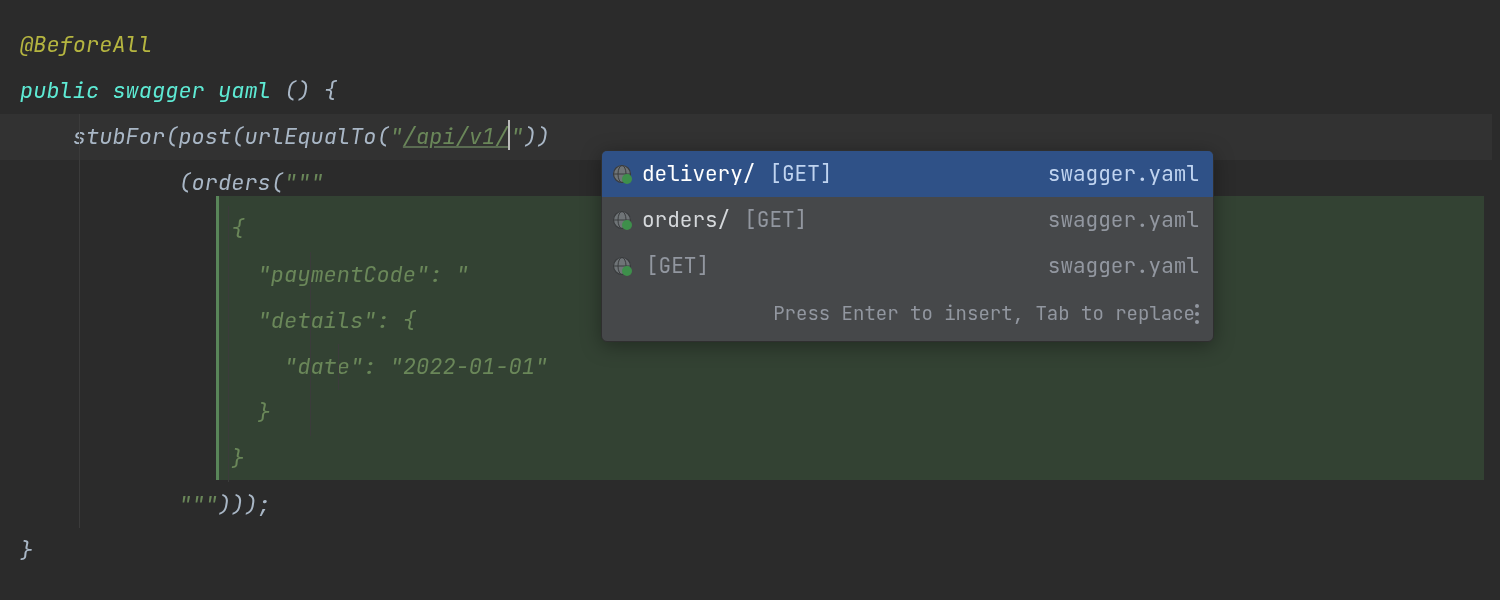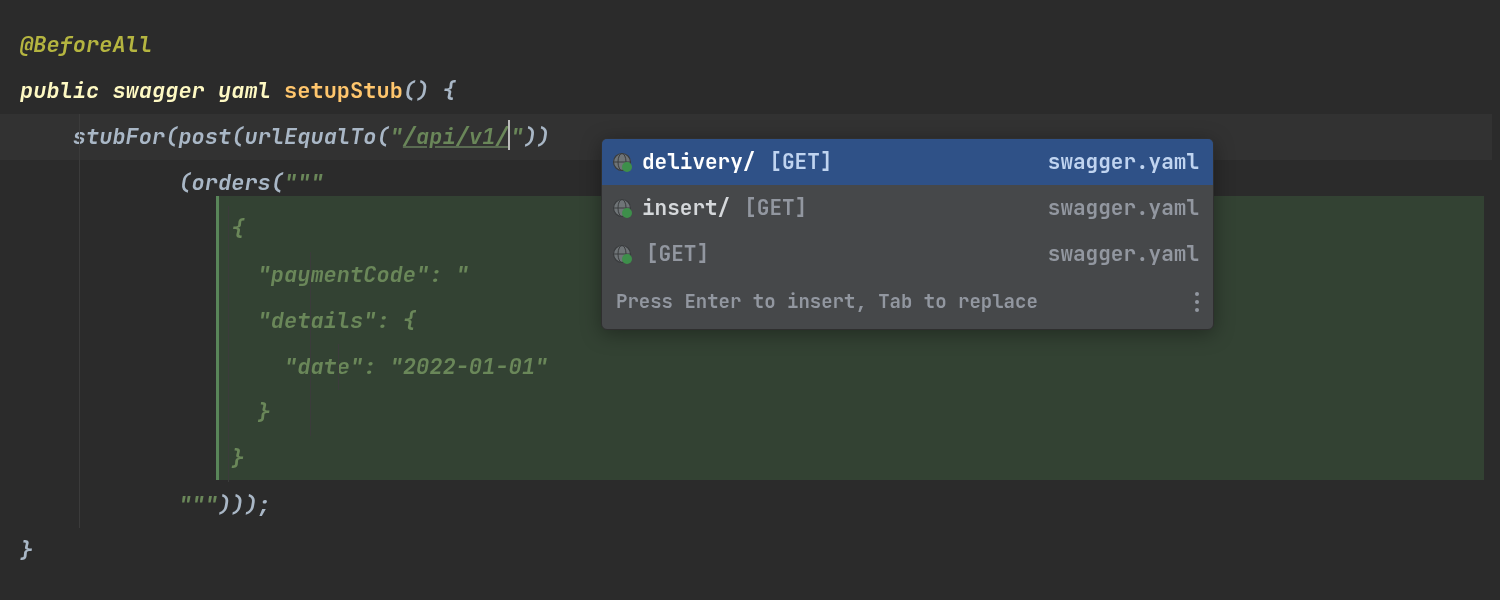--- a/index.html
+++ b/index.html
@@ -11,35 +11,34 @@
     font-family: "JetBrains Mono", "Fira Code", Consolas, monospace;
     font-size: 22px;
     overflow: hidden;
     color: #a9b7c6;
   }
   .editor {
     position: relative;
     padding: 22px 8px 0 0;
     line-height: 1.9;
     font-style: italic;
-    font-weight: bold;
   }
   .line {
     white-space: pre;
     padding-left: 20px;
     position: relative;
     height: 46px;
     display: flex;
     align-items: center;
   }
   .line.caret-line {
     background: #323232;
   }
   .annotation { color: #b5b540; }
-  .keyword    { color: #fef9c3; }
+  .keyword    { color: #5eead4; }
   .method     { color: #ffc66d; font-style: normal;}
   .ident      { color: #a9b7c6; }
   .string     { color: #6a8759; }
   .punct      { color: #a9b7c6; }
   .psi        { font-style: italic; }
   .caret {
     display: inline-block;
     width: 2px;
     height: 30px;
     background: #bbbbbb;
@@ -67,21 +66,21 @@
     border-left: 3px solid #598559;
     z-index: 0;
   }
 
   .code-layer { position: relative; z-index: 1; }
 
   
   .popup {
     position: absolute;
     left: 601px;
-    top: 138px;
+    top: 150px;
     width: 611px;
     background: #46484a;
     border: 1px solid #2f2f2f;
     border-radius: 6px;
     font-style: normal;
     font-size: 21px;
     z-index: 10;
     box-shadow: 0 4px 20px rgba(0,0,0,.35);
     overflow: hidden;
   }
@@ -96,24 +95,25 @@
   .popup-row.selected .p-name { color: #ffffff; }
   .popup-row .p-verb  { margin-left: 14px; color: #9297a0; text-align: right; }
   .popup-row.selected .p-verb { color: #c0d4f0; }
   .popup-row .spacer  { flex: 1; }
   .popup-row .p-file  { color: #9297a0; margin-left: 6px; }
   .popup-row.selected .p-file { color: #c0d4f0; }
 
   .popup-hint {
     display: flex;
     align-items: center;
-    justify-content: space-between;
+    justify-content: flex-end;
     padding: 7px 12px 9px 14px;
     font-size: 19px;
     color: #9297a0;
+    margin-left: 32px;
   }
   .dots {
     display: flex;
     flex-direction: column;
     gap: 4px;
     padding-right: 2px;
   }
   .dots span {
     width: 4px; height: 4px; border-radius: 50%; background: #9297a0;
   }
@@ -133,21 +133,21 @@
 
   <div class="json-block"></div>
 
   <div class="code-layer">
 
     <div class="line">
       <span class="annotation">@BeforeAll</span>
     </div>
 
     <div class="line">
-      <span class="keyword">public</span><span> </span><span class="keyword">swagger</span><span> </span><span class="keyword">yaml</span><span> </span><span class="method">setupStub</span><span class="punct">() {</span>
+      <span class="keyword">public</span><span> </span><span class="keyword">swagger</span><span> </span><span class="keyword">yaml</span><span> </span><span class="punct">() {</span>
     </div>
 
     <div class="line caret-line">
       <span class="guide" style="left:79px"></span>
       <span>    </span><span class="psi ident">stubFor</span><span class="psi punct">(</span><span class="psi ident">post</span><span class="psi punct">(</span><span class="psi ident">urlEqualTo</span><span class="psi punct">(</span><span class="psi string">"</span><span class="psi string" style="text-decoration: underline; text-decoration-color:#5a6b52;">/api/v1/</span><span class="caret"></span><span class="psi string">"</span><span class="psi punct">))</span>
     </div>
 
     <div class="line">
       <span class="guide" style="left:79px"></span>
       <span>            </span><span class="psi punct">(</span><span class="psi ident">orders</span><span class="psi punct">(</span><span class="string">"""</span>
@@ -213,21 +213,21 @@
     <div class="popup-row">
       <span class="globe-icon">
         <svg viewBox="0 0 20 20">
             <circle cx="10" cy="10" r="8.5" fill="#6f7477"></circle>
             <circle cx="10" cy="10" r="8.5" fill="none" stroke="#3a3c3e" stroke-width="1.2"></circle>
             <ellipse cx="10" cy="10" rx="4" ry="8.5" fill="none" stroke="#3a3c3e" stroke-width="1"></ellipse>
             <line x1="1.5" y1="10" x2="18.5" y2="10" stroke="#3a3c3e" stroke-width="1"></line>
             <circle cx="15" cy="15" r="5" fill="#3e8f4b"></circle>
           </svg>
       </span>
-      <span class="p-name">insert/</span>
+      <span class="p-name">orders/</span>
       <span class="p-verb">[GET]</span>
       <span class="spacer"></span>
       <span class="p-file">swagger.yaml</span>
     </div>
     <div class="popup-row">
       <span class="globe-icon">
         <svg viewBox="0 0 20 20">
             <circle cx="10" cy="10" r="8.5" fill="#6f7477"></circle>
             <circle cx="10" cy="10" r="8.5" fill="none" stroke="#3a3c3e" stroke-width="1.2"></circle>
             <ellipse cx="10" cy="10" rx="4" ry="8.5" fill="none" stroke="#3a3c3e" stroke-width="1"></ellipse>

